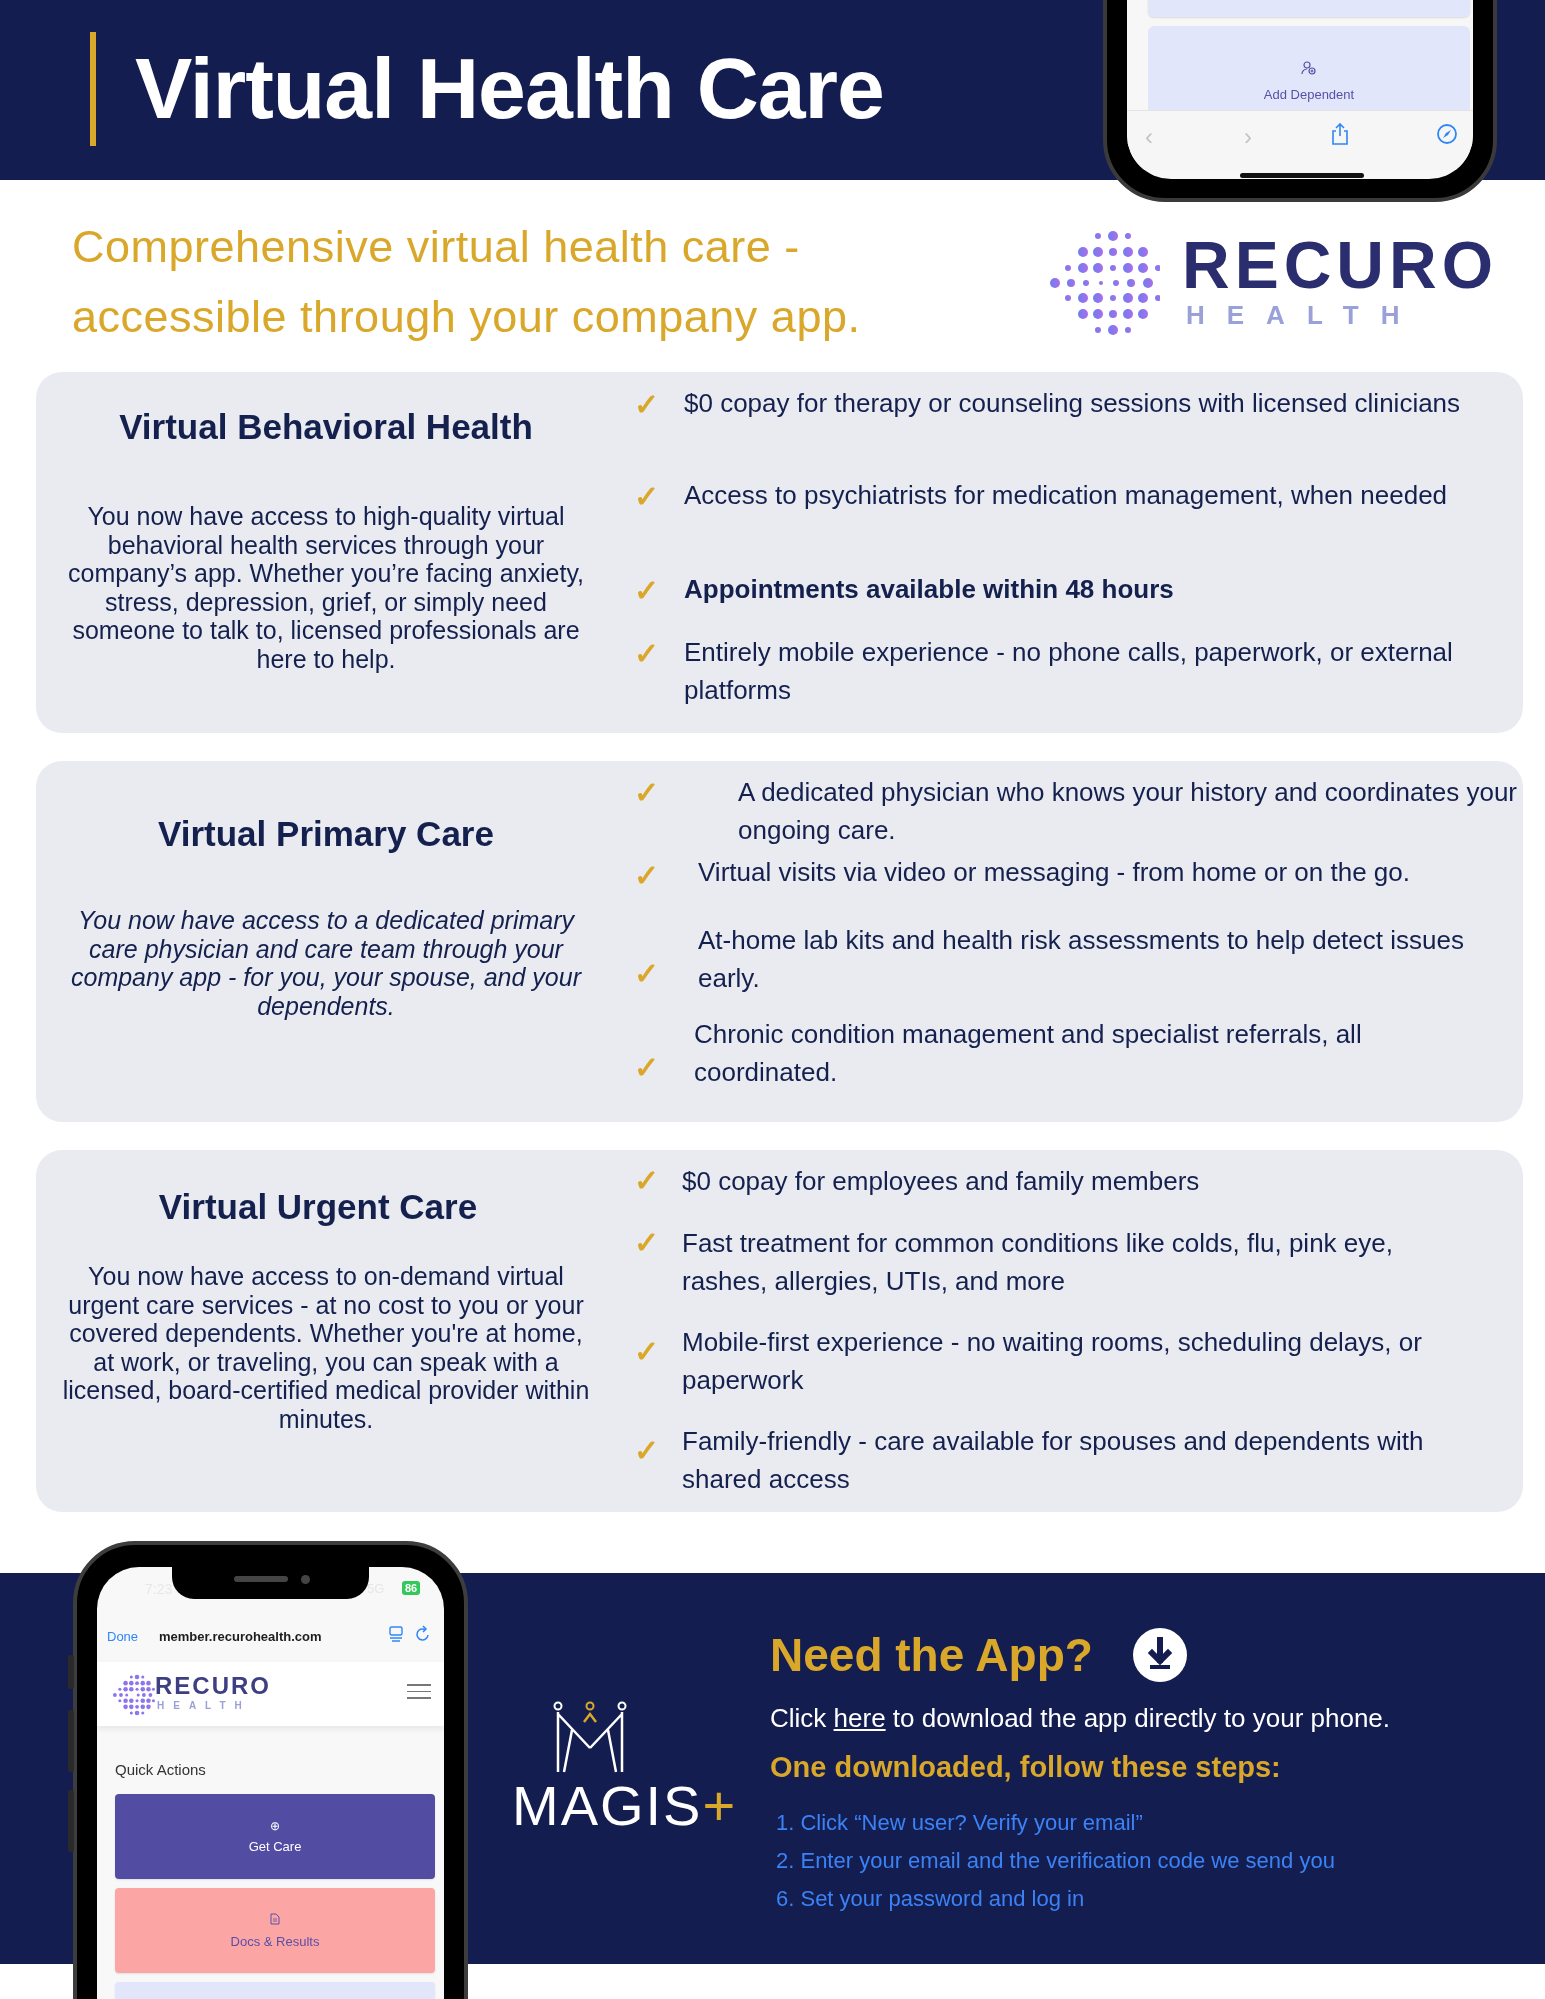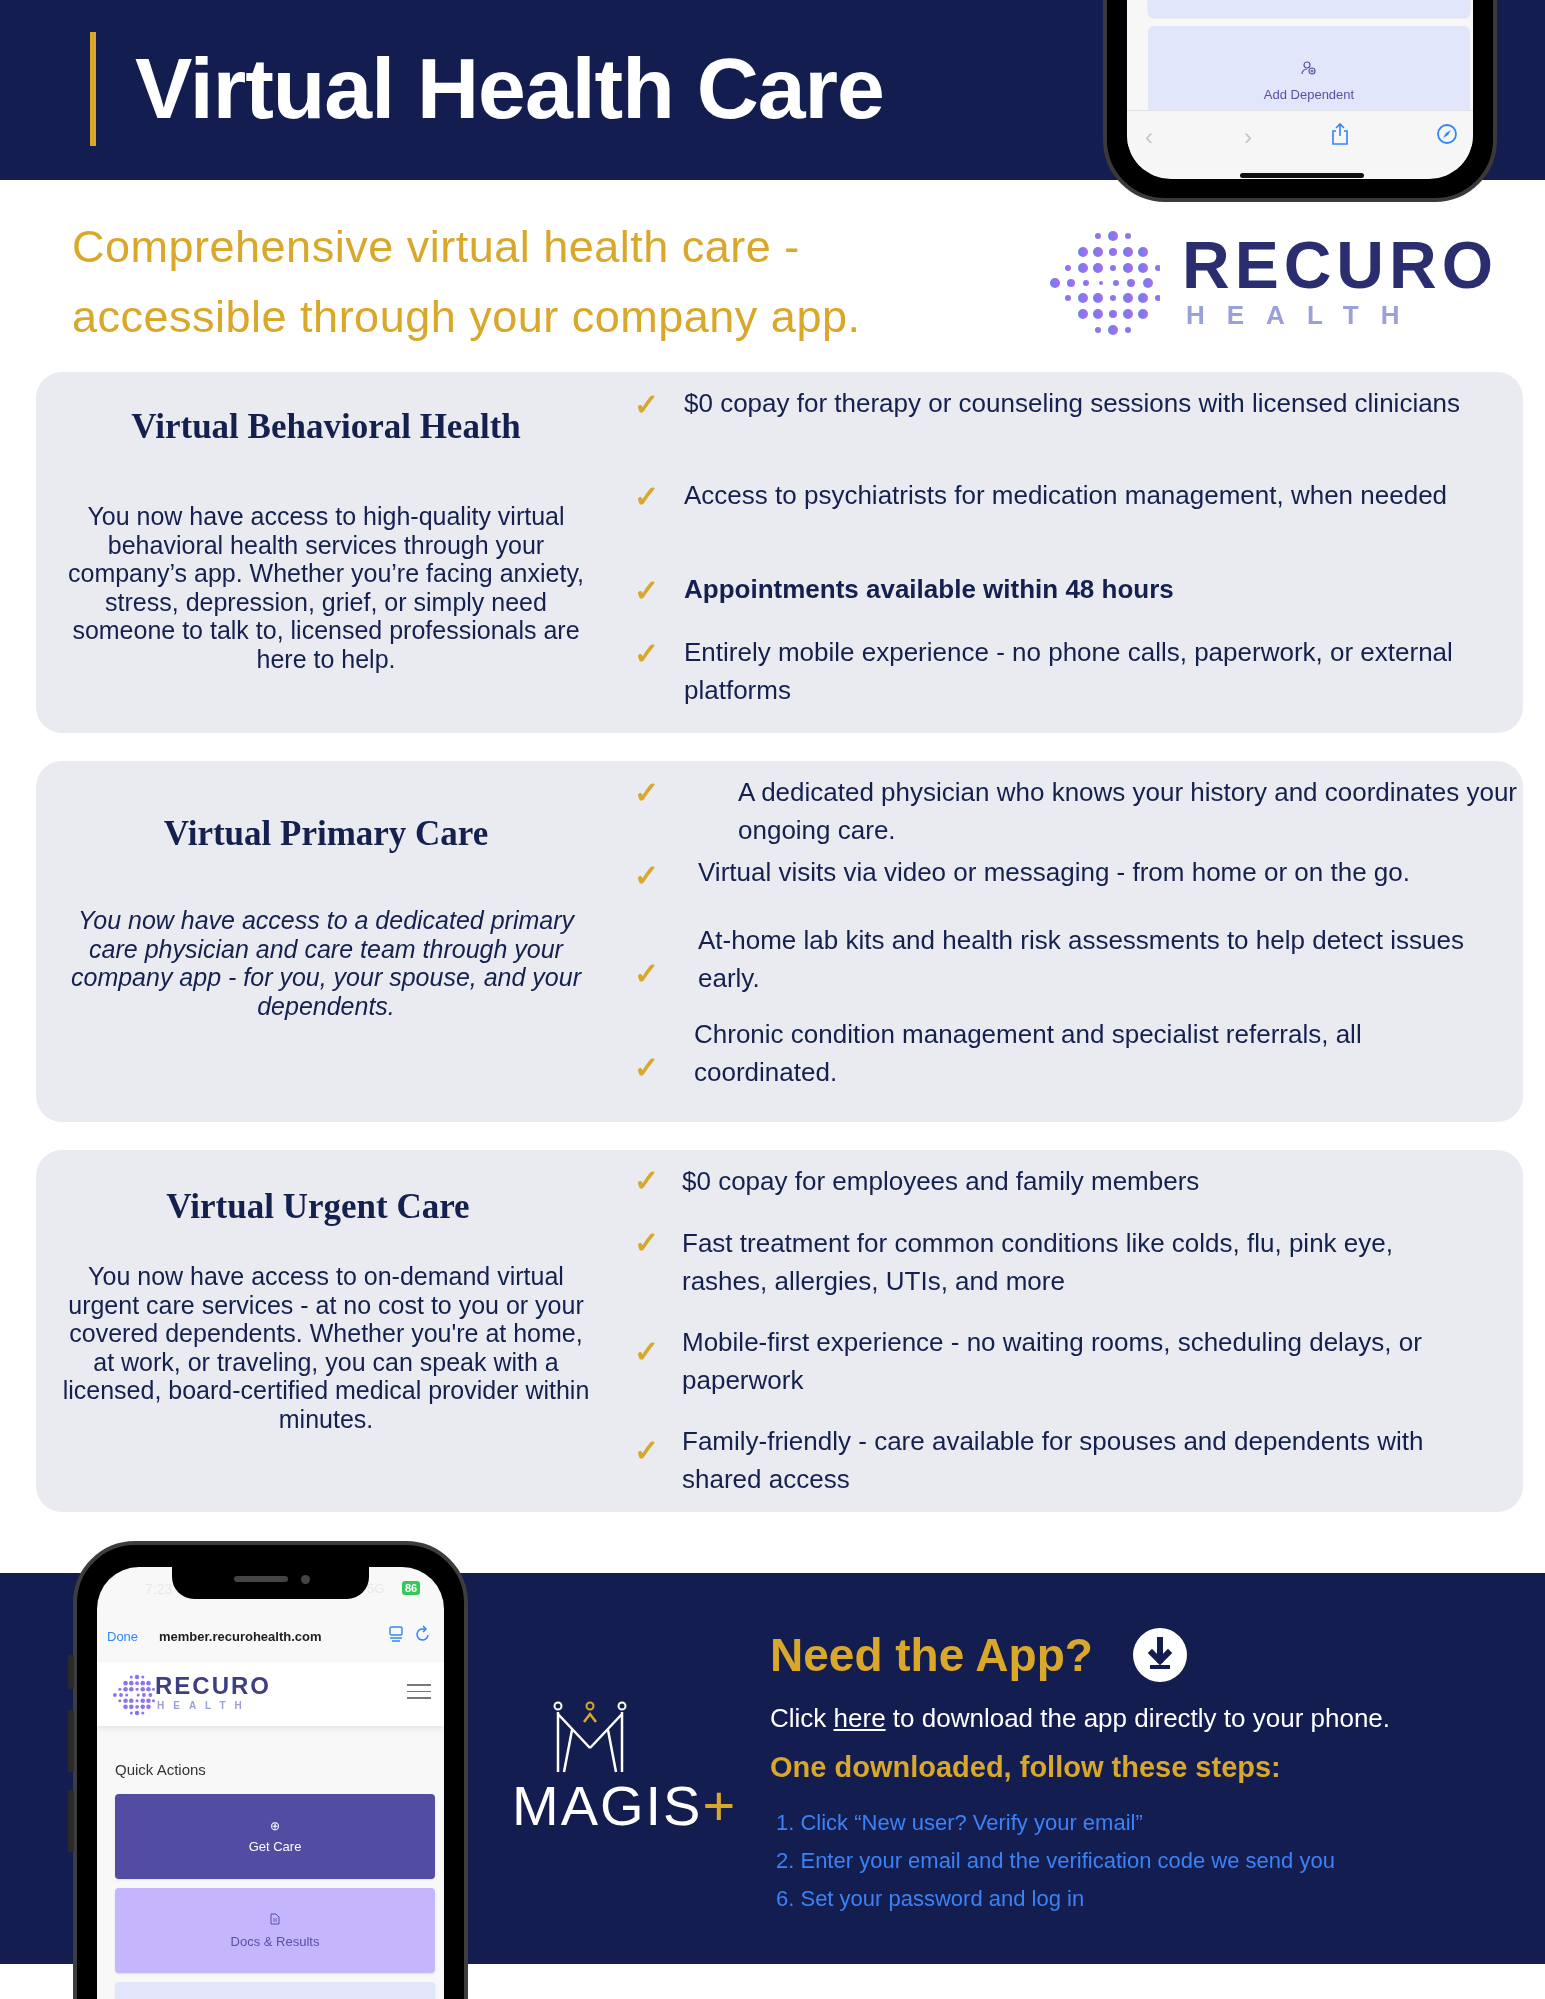--- a/index.html
+++ b/index.html
@@ -31,21 +31,21 @@
 
     
     .recuro-logo { position: absolute; left: 1050px; top: 228px; width: 440px; height: 110px; }
     .recuro-dots { position: absolute; left: 0; top: 0; width: 110px; height: 110px; }
     .recuro-word { position: absolute; left: 132px; top: 2px; font-weight: 700; font-size: 66px; letter-spacing: 5px; color: #2b2e6e; line-height: 70px; }
     .recuro-sub { position: absolute; left: 136px; top: 72px; font-weight: 700; font-size: 26px; letter-spacing: 22px; color: #9aa0d8; line-height: 30px; }
 
     
     .card { position: absolute; left: 36px; width: 1487px; background: #eaebf0; border-radius: 26px; }
     .card-left { position: absolute; left: 0; top: 0; width: 580px; height: 100%; }
-    .card-title { position: absolute; left: 0; width: 580px; text-align: center; font-weight: 700; font-size: 35px; color: #14204e; font-family: Liberation Serif, serif; }
+    .card-title { position: absolute; left: 0; width: 580px; text-align: center; font-weight: 700; font-size: 35px; color: #14204e; }
     .card-desc { position: absolute; left: 25px; width: 530px; text-align: center; font-size: 25px; line-height: 28.5px; color: #14204e; }
     .bullets { position: absolute; left: 598px; width: 880px; list-style: none; }
     .bullet { position: absolute; left: 0; width: 880px; }
     .check { position: absolute; left: 0; color: #d9a72a; font-size: 30px; font-weight: 700; line-height: 30px; }
     .bullet-text { position: absolute; left: 50px; width: 800px; font-size: 26px; line-height: 38px; color: #14204e; }
 
     
     .footer-band { position: absolute; left: 0; top: 1573px; width: 1545px; height: 391px; background: #141d4f; }
 
     
@@ -67,21 +67,21 @@
     .pb-logo-dots { position: absolute; left: 16px; top: 12px; width: 42px; height: 42px; }
     .pb-logo-word { position: absolute; left: 58px; top: 10px; font-weight: 700; font-size: 24px; letter-spacing: 2px; color: #3d3f82; }
     .pb-logo-sub { position: absolute; left: 60px; top: 38px; font-weight: 700; font-size: 10px; letter-spacing: 9px; color: #9aa0d8; }
     .pb-menu { position: absolute; left: 310px; top: 22px; width: 24px; }
     .pb-menu i { display: block; height: 1.5px; background: #777; margin-bottom: 5px; }
     .pb-qa { position: absolute; left: 18px; top: 194px; font-size: 15px; color: #333; }
     .pb-btn { position: absolute; left: 18px; width: 320px; height: 85px; border-radius: 4px; display: flex; flex-direction: column; align-items: center; justify-content: center; box-shadow: 0 1px 2px rgba(0,0,0,.1); }
     .pb-btn .ico { font-size: 12px; line-height: 14px; }
     .pb-btn .lbl { font-size: 13px; margin-top: 6px; }
     .pb-getcare { top: 227px; background: #524ca2; color: #fff; }
-    .pb-docs { top: 321px; background: #c4b5fd; color: #5a4fa6; }
+    .pb-docs { top: 321px; background: #fca5a5; color: #5a4fa6; }
     .pb-third { top: 415px; background: #e2e6fb; }
 
     
     .magis { position: absolute; left: 510px; top: 1700px; width: 230px; height: 130px; }
     .magis-crown { position: absolute; left: 40px; top: 0; width: 80px; height: 75px; }
     .magis-word { position: absolute; left: 2px; top: 78px; font-size: 56px; color: #fff; letter-spacing: 2px; line-height: 56px; }
     .magis-plus { color: #d9a72a; font-weight: 400; }
 
     
     .cta-title { position: absolute; left: 770px; top: 1627px; font-weight: 700; font-size: 46px; color: #d9a72a; line-height: 56px; }

